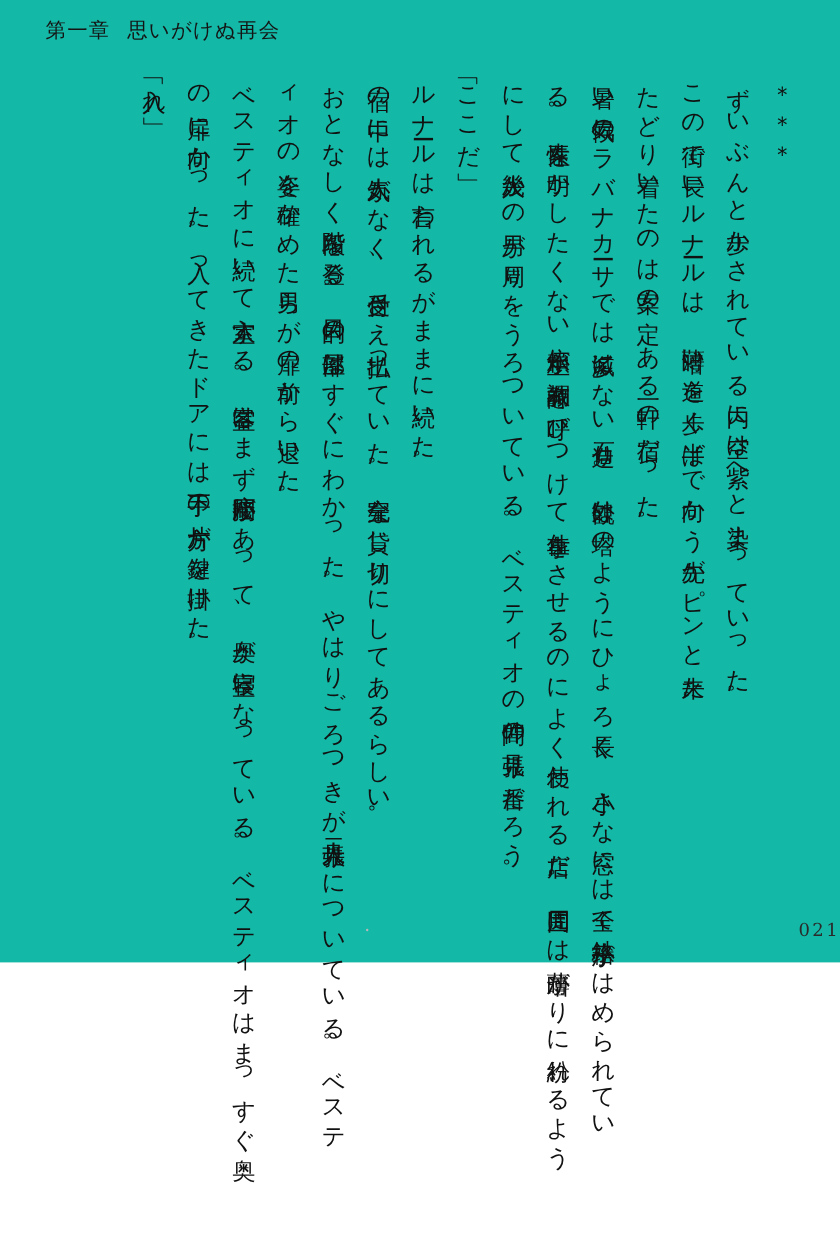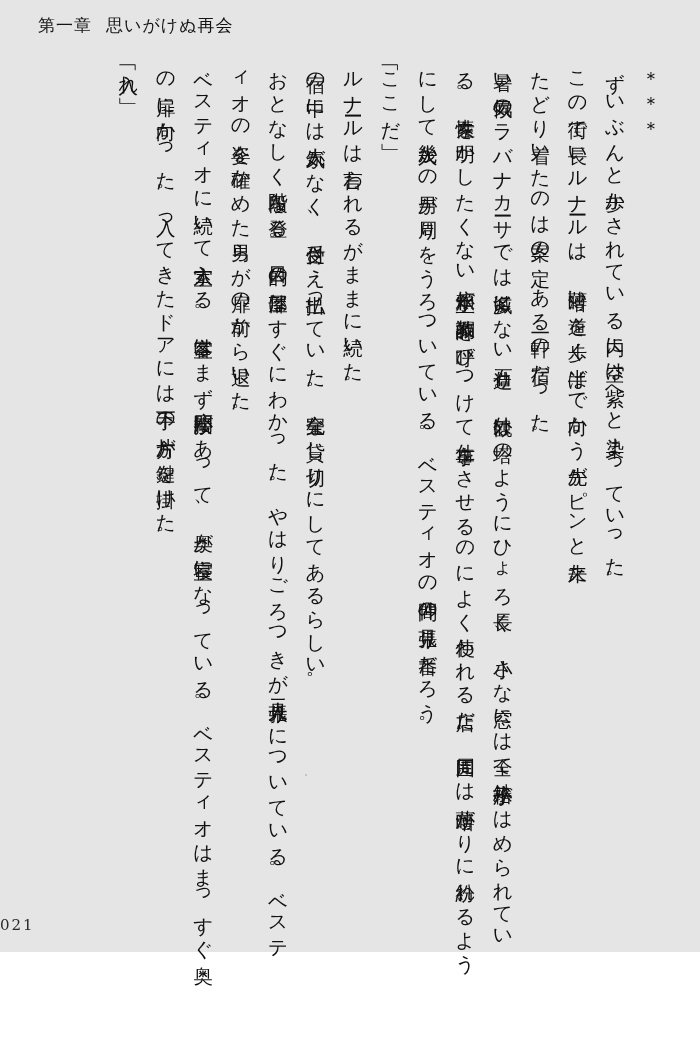--- a/index.html
+++ b/index.html
@@ -10,23 +10,23 @@
   body {
     width: 700px;
     height: 1050px;
     overflow: hidden;
     font-family: "DejaVu Serif", "Liberation Serif", serif;
     color: #1a1a1a;
   }
   .page {
     position: relative;
     width: 700px;
-    height: 952px;
+    height: 802px;
     box-sizing: border-box;
-    background: #e5e5e5;
+    background: #14b8a6;
   }
   
   .header {
     position: absolute;
     top: 14px;
     left: 38px;
     font-size: 17px;
     letter-spacing: 1px;
     white-space: nowrap;
     color: #141414;
@@ -65,21 +65,21 @@
   }
   .indent {
     text-indent: 1em;
   }
   
   .page-number {
     position: absolute;
     bottom: 18px;
     left: 0;
     width: 100%;
-    text-align: left;
+    text-align: right;
     font-size: 15px;
     letter-spacing: 2px;
     color: #2a2a2a;
     font-family: "DejaVu Serif", "Liberation Serif", serif;
     margin-top: 32px;
   }
   
   .speck {
     position: absolute;
     width: 2px;

